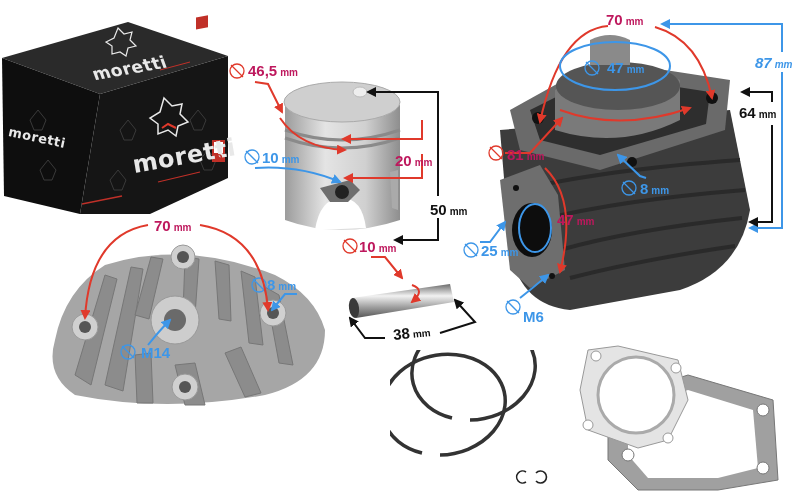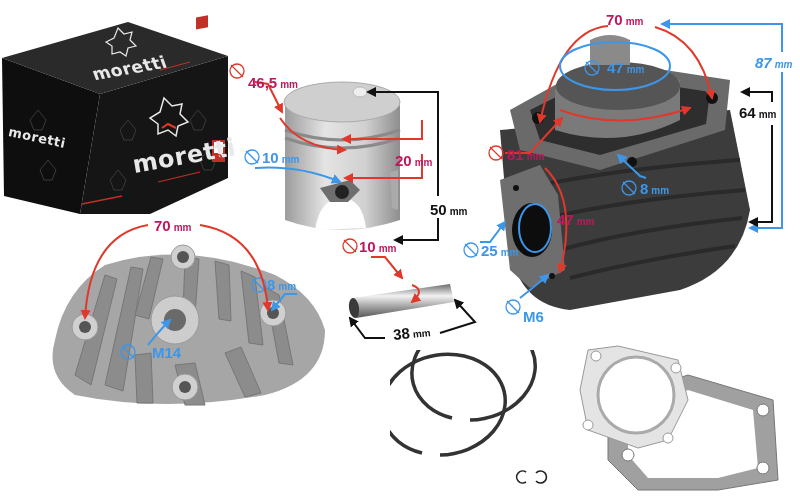--- a/index.html
+++ b/index.html
@@ -274,29 +274,29 @@
   <path d="M782,72 L782,228 L750,228" stroke="#3d96e8" stroke-width="2" fill="none" marker-end="url(#ab)"></path>
   <path d="M772,102 L772,92 L742,92" stroke="#111" stroke-width="2" fill="none" marker-end="url(#ak)"></path>
   <path d="M772,125 L772,222 L750,222" stroke="#111" stroke-width="2" fill="none" marker-end="url(#ak)"></path>
   <path d="M646,178 L640,176 L618,155" stroke="#3d96e8" stroke-width="2" fill="none" marker-end="url(#ab)"></path>
   <path d="M545,168 Q578,200 560,272" stroke="#e0392b" stroke-width="2" fill="none" marker-end="url(#ar)"></path>
   <ellipse cx="535" cy="228" rx="16" ry="24" stroke="#3d96e8" stroke-width="2" fill="none"></ellipse>
   <path d="M480,242 L490,242 L505,222" stroke="#3d96e8" stroke-width="2" fill="none" marker-end="url(#ab)"></path>
   <path d="M520,298 L530,290 L548,275" stroke="#3d96e8" stroke-width="2" fill="none" marker-end="url(#ab)"></path>
 </svg>
 
-<div class="lbl red" style="left:248px;top:63px;margin-top:12px;"><span class="num">46,5</span><span class="unit">mm</span></div>
+<div class="lbl red" style="left:248px;top:63px;"><span class="num">46,5</span><span class="unit">mm</span></div>
 <div class="lbl blue" style="left:262px;top:150px;"><span class="num">10</span><span class="unit">mm</span></div>
 <div class="lbl red" style="left:395px;top:153px;"><span class="num">20</span><span class="unit">mm</span></div>
 <div class="lbl black" style="left:430px;top:202px;"><span class="num">50</span><span class="unit">mm</span></div>
 <div class="lbl red" style="left:359px;top:239px;"><span class="num">10</span><span class="unit">mm</span></div>
 <div class="lbl black" style="left:393px;top:325px;transform:rotate(-6deg);"><span class="num">38</span><span class="unit">mm</span></div>
 <div class="lbl red" style="left:154px;top:218px;"><span class="num">70</span><span class="unit">mm</span></div>
 <div class="lbl blue" style="left:267px;top:277px;"><span class="num">8</span><span class="unit">mm</span></div>
-<div class="lbl blue" style="left:152px;top:345px;"><span class="num">M14</span></div>
+<div class="lbl blue" style="left:141px;top:345px;"><span class="num">M14</span></div>
 <div class="lbl red" style="left:606px;top:12px;"><span class="num">70</span><span class="unit">mm</span></div>
 <div class="lbl blue" style="left:607px;top:60px;"><span class="num">47</span><span class="unit">mm</span></div>
 <div class="lbl red" style="left:507px;top:147px;"><span class="num">81</span><span class="unit">mm</span></div>
 <div class="lbl blue" style="left:755px;top:55px;font-style:italic;"><span class="num">87</span><span class="unit">mm</span></div>
 <div class="lbl black" style="left:739px;top:105px;"><span class="num">64</span><span class="unit">mm</span></div>
 <div class="lbl blue" style="left:640px;top:181px;"><span class="num">8</span><span class="unit">mm</span></div>
 <div class="lbl red" style="left:557px;top:212px;"><span class="num">47</span><span class="unit">mm</span></div>
 <div class="lbl blue" style="left:481px;top:243px;text-align:right;"><span class="num">25</span><span class="unit">mm</span></div>
 <div class="lbl blue" style="left:523px;top:301px;margin-top:8px;"><span class="num">M6</span></div>
 

